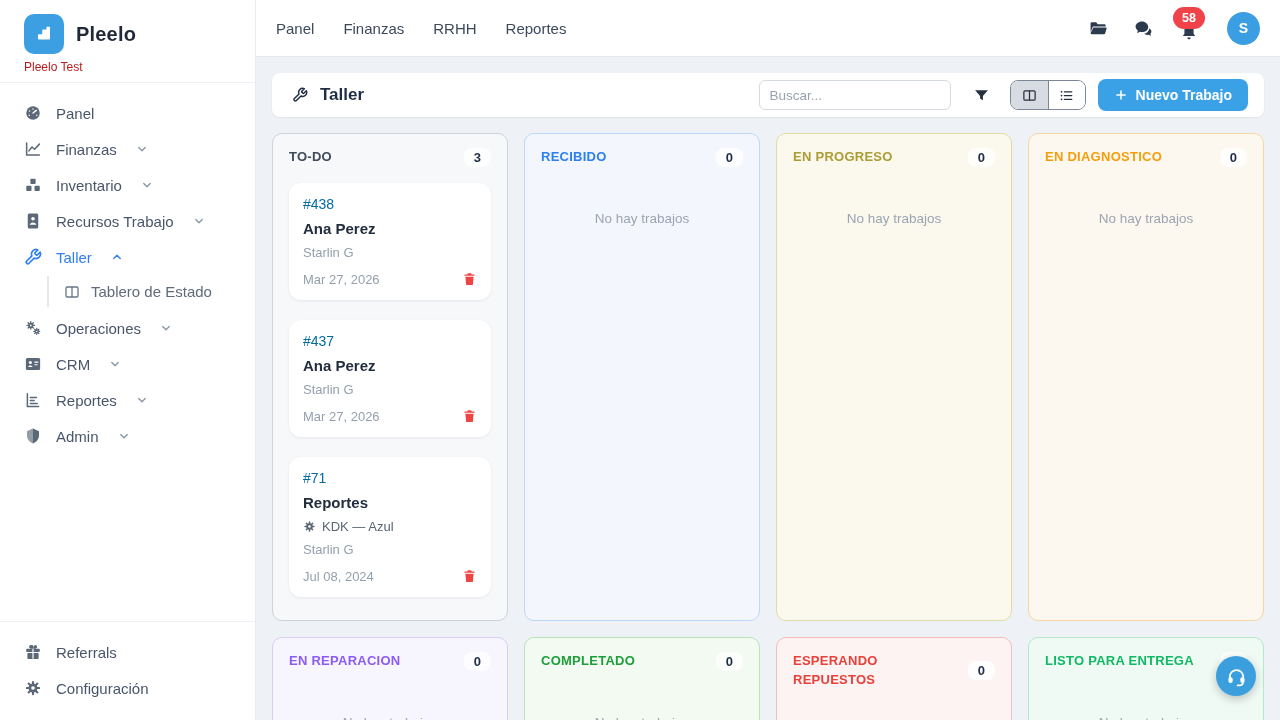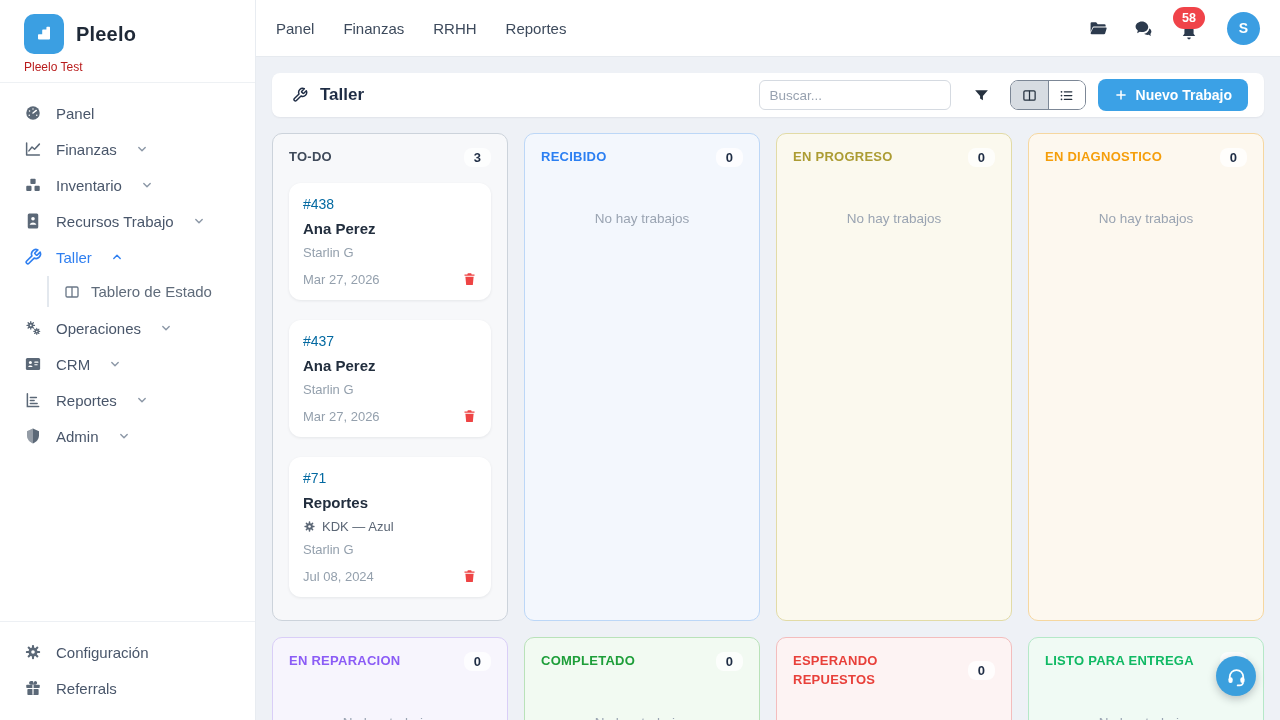--- a/index.html
+++ b/index.html
@@ -311,29 +311,29 @@
       <span>Admin</span>
       <svg class="chev">
           <use href="#i-chevd"></use>
         </svg>
     </div>
   </nav>
 
   <div class="side-footer">
     <div class="mitem">
       <svg class="ic">
+          <use href="#i-gift"></use>
+        </svg>
+      <span>Referrals</span>
+    </div>
+    <div class="mitem">
+      <svg class="ic">
           <use href="#i-gear"></use>
         </svg>
       <span>Configuración</span>
-    </div>
-    <div class="mitem">
-      <svg class="ic">
-          <use href="#i-gift"></use>
-        </svg>
-      <span>Referrals</span>
     </div>
   </div>
 </aside>
 
 <div class="main">
   <header class="topbar">
     <nav class="toplinks">
       <span class="toplink">Panel</span>
       <span class="toplink">Finanzas</span>
       <span class="toplink">RRHH</span>

